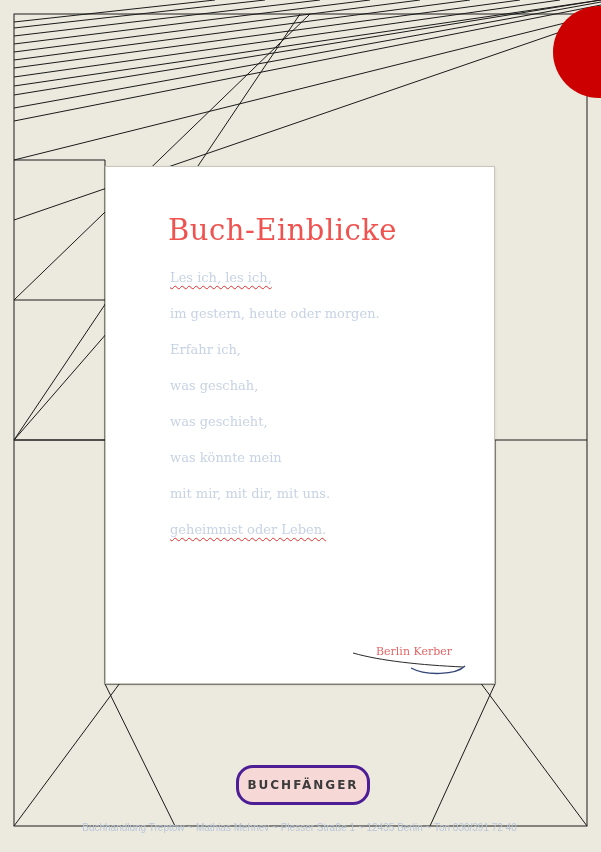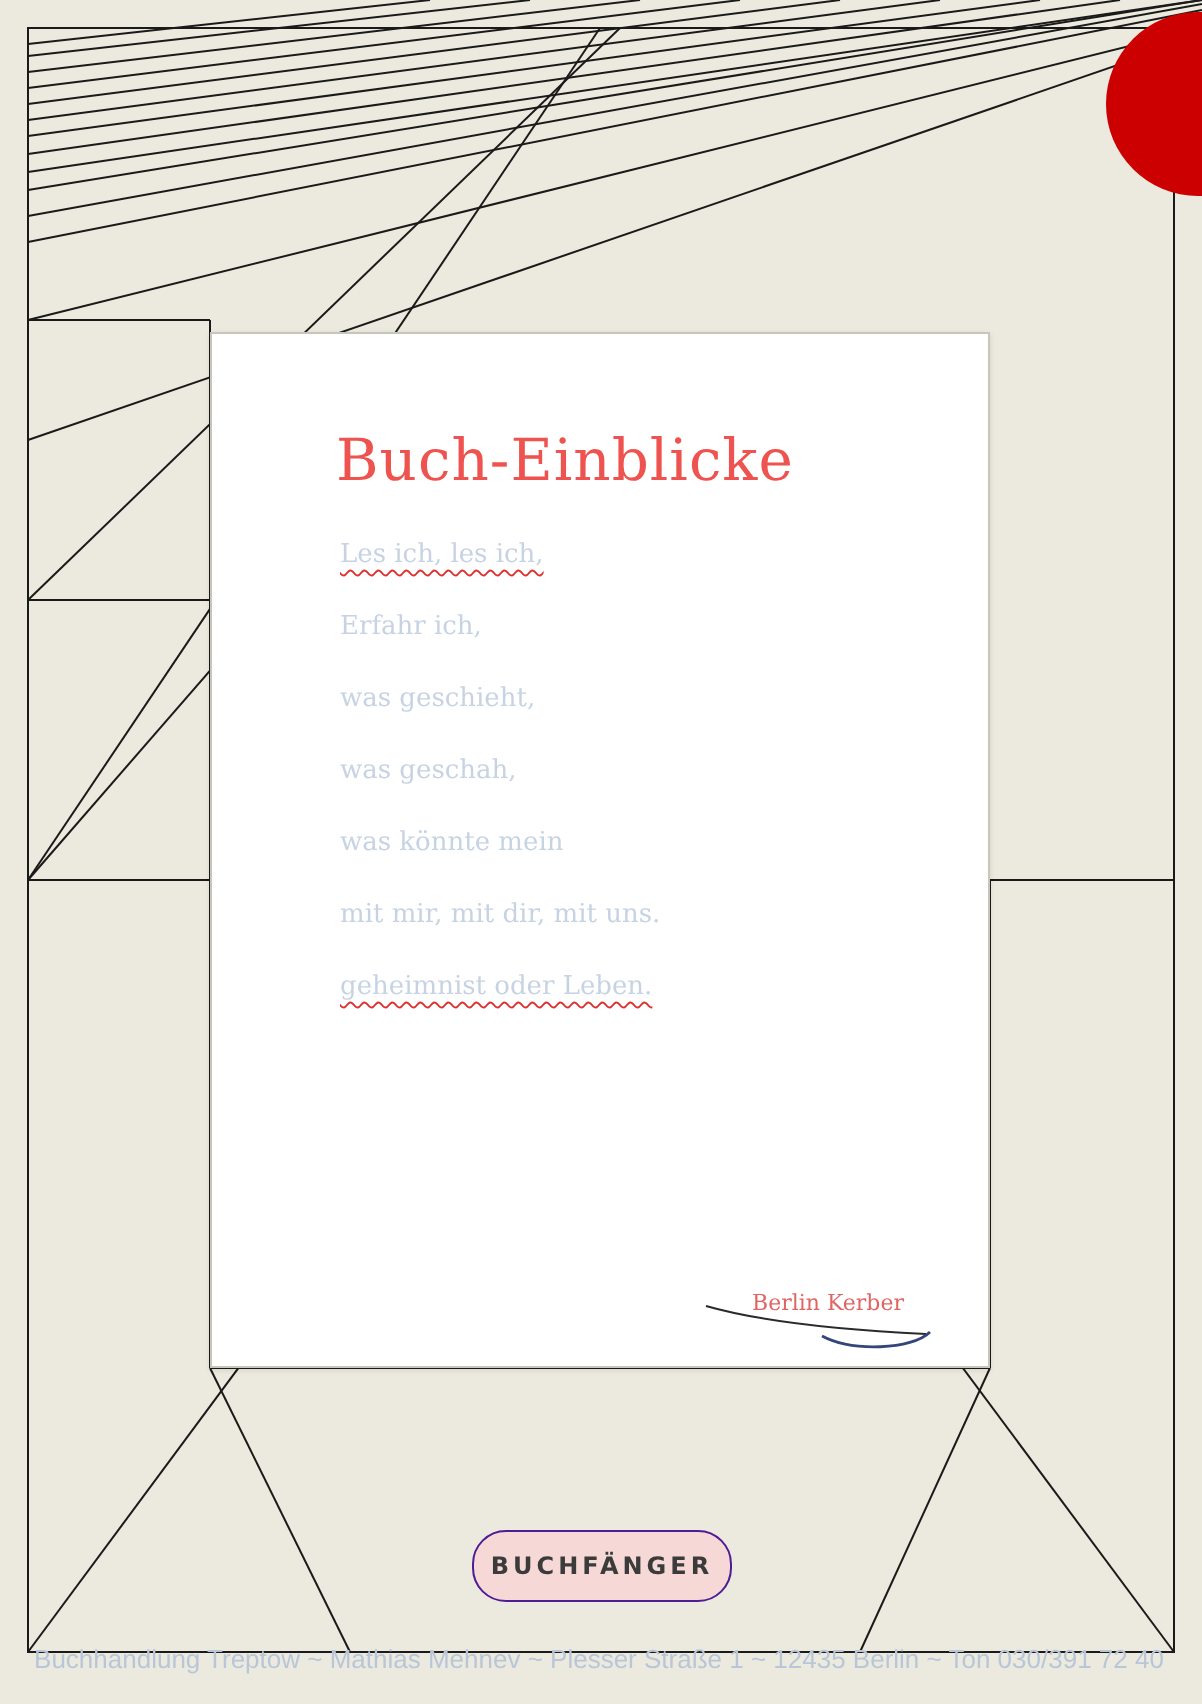--- a/index.html
+++ b/index.html
@@ -101,40 +101,40 @@
   }
   
   #logo {
     position: absolute;
     left: 236px;
     top: 765px;
     width: 128px;
     height: 34px;
     border-radius: 17px;
     background: #f6d9d6;
-    border: 1px solid #4c1d95;
+    border: 3px solid #4c1d95;
     display: flex;
     align-items: center;
     justify-content: center;
   }
   #logo-text {
     font-family: "DejaVu Sans", sans-serif;
     font-size: 12px;
     font-weight: bold;
     letter-spacing: 2px;
     color: #3b3b3b;
   }
   #footer {
     position: absolute;
     left: 0;
     top: 822px;
     width: 599px;
     text-align: center;
     font-family: "Liberation Sans", sans-serif;
-    font-size: 13px;
+    font-size: 10px;
     color: #b9c6d8;
     white-space: nowrap;
   }
 </style>
 </head>
 <body>
 
 <div id="page">
 
   <svg id="bg-svg" viewBox="0 0 601 852" preserveAspectRatio="none">
@@ -178,23 +178,24 @@
     </g>
   </svg>
 
   <div id="red-dot"></div>
 
   <div id="poem-card">
     <div id="poem-title">Buch-Einblicke</div>
 
     <div id="poem-body">
       <span class="poem-line"><span class="wavy">Les ich, les ich,</span></span>
+      <span class="poem-line">im gestern, heute oder morgen.</span>
       <span class="poem-line">Erfahr ich,</span>
+      <span class="poem-line">was geschah,</span>
       <span class="poem-line">was geschieht,</span>
-      <span class="poem-line">was geschah,</span>
       <span class="poem-line">was könnte mein</span>
       <span class="poem-line">mit mir, mit dir, mit uns.</span>
       <span class="poem-line"><span class="wavy">geheimnist oder Leben.</span></span>
     </div>
 
     <svg id="sig-stroke" viewBox="0 0 120 30">
       <path d="M2 6 C 30 14, 70 18, 112 20" stroke="#2a2a2a" stroke-width="1" fill="none"></path>
       <path d="M60 21 C 75 29, 105 28, 114 19" stroke="#33457a" stroke-width="1.4" fill="none"></path>
     </svg>
     <div id="signature">Berlin Kerber</div>

